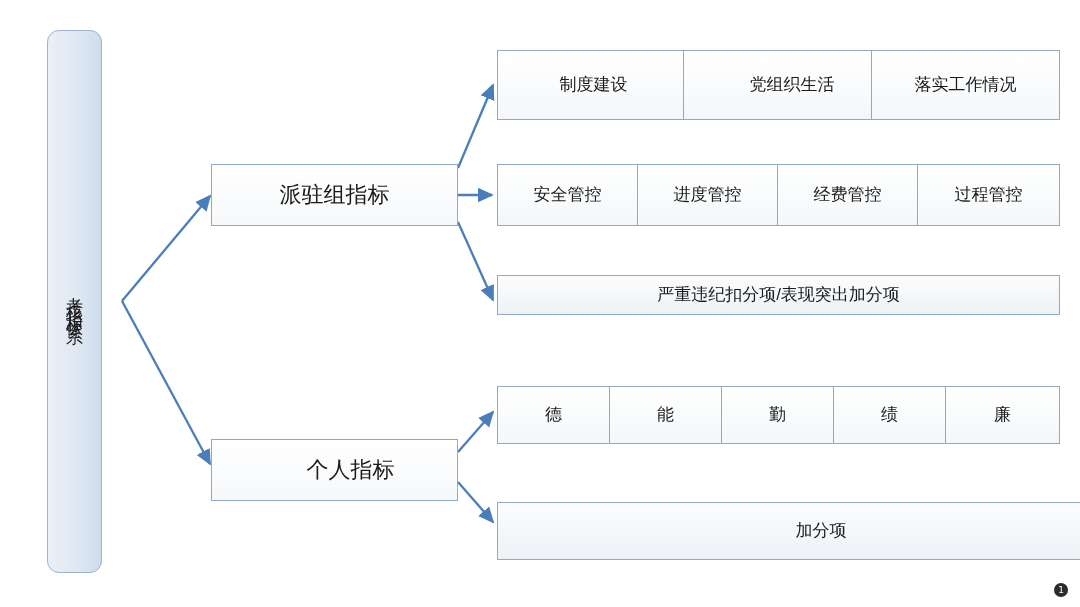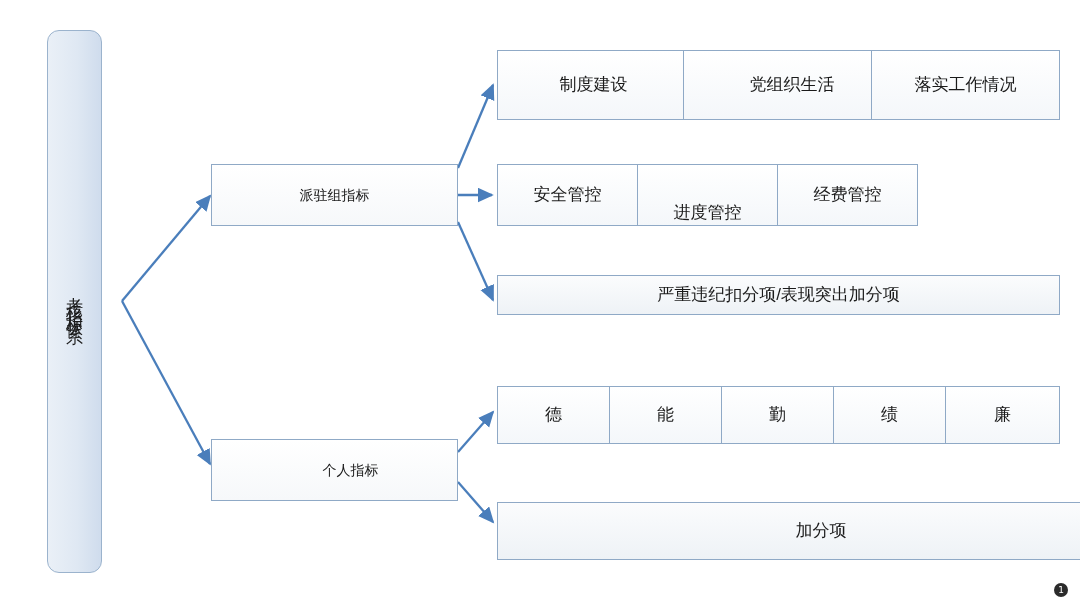--- a/index.html
+++ b/index.html
@@ -58,21 +58,21 @@
     text-orientation: upright;
     letter-spacing: 6px;
     line-height: 1;
     font-size: 17px;
     color: #1a1a1a;
   }
   
   .mid-node {
     background: linear-gradient(to bottom, #ffffff 0%, #f6f8fa 100%);
     border: 1px solid #8fa9c6;
-    font-size: 14px;
+    font-size: 22px;
   }
   .leaf {
     background: linear-gradient(to bottom, #ffffff 0%, #f4f7fa 100%);
     border: 1px solid #8fa9c6;
     font-size: 17px;
   }
   .wide-leaf {
     background: linear-gradient(to bottom, #fbfcfd 0%, #eef2f6 100%);
   }
   .row {
@@ -148,26 +148,29 @@
     </div>
     <div class="node leaf" style="flex:1 1 auto;">
       <span>落实工作情况</span>
     </div>
   </div>
 
   <div class="row" style="left:497px; top:164px; width:563px; height:62px;">
     <div class="node leaf" style="flex:0 0 141px;">
       <span>安全管控</span>
     </div>
-    <div class="node leaf" style="flex:0 0 141px;align-items:flex-end;">
+    <div class="node leaf" style="flex:0 0 141px;">
       <span>进度管控</span>
     </div>
     <div class="node leaf" style="flex:0 0 141px;">
       <span>经费管控</span>
     </div>
+    <div class="node leaf" style="flex:1 1 auto;">
+      <span>过程管控</span>
+    </div>
   </div>
 
   <div class="node leaf wide-leaf" style="left:497px; top:275px; width:563px; height:40px;">
     <span>严重违纪扣分项/表现突出加分项</span>
   </div>
 
   <div class="node mid-node" style="left:211px; top:439px; width:247px; height:62px;padding-left:32px;">
     <span>个人指标</span>
   </div>
 

